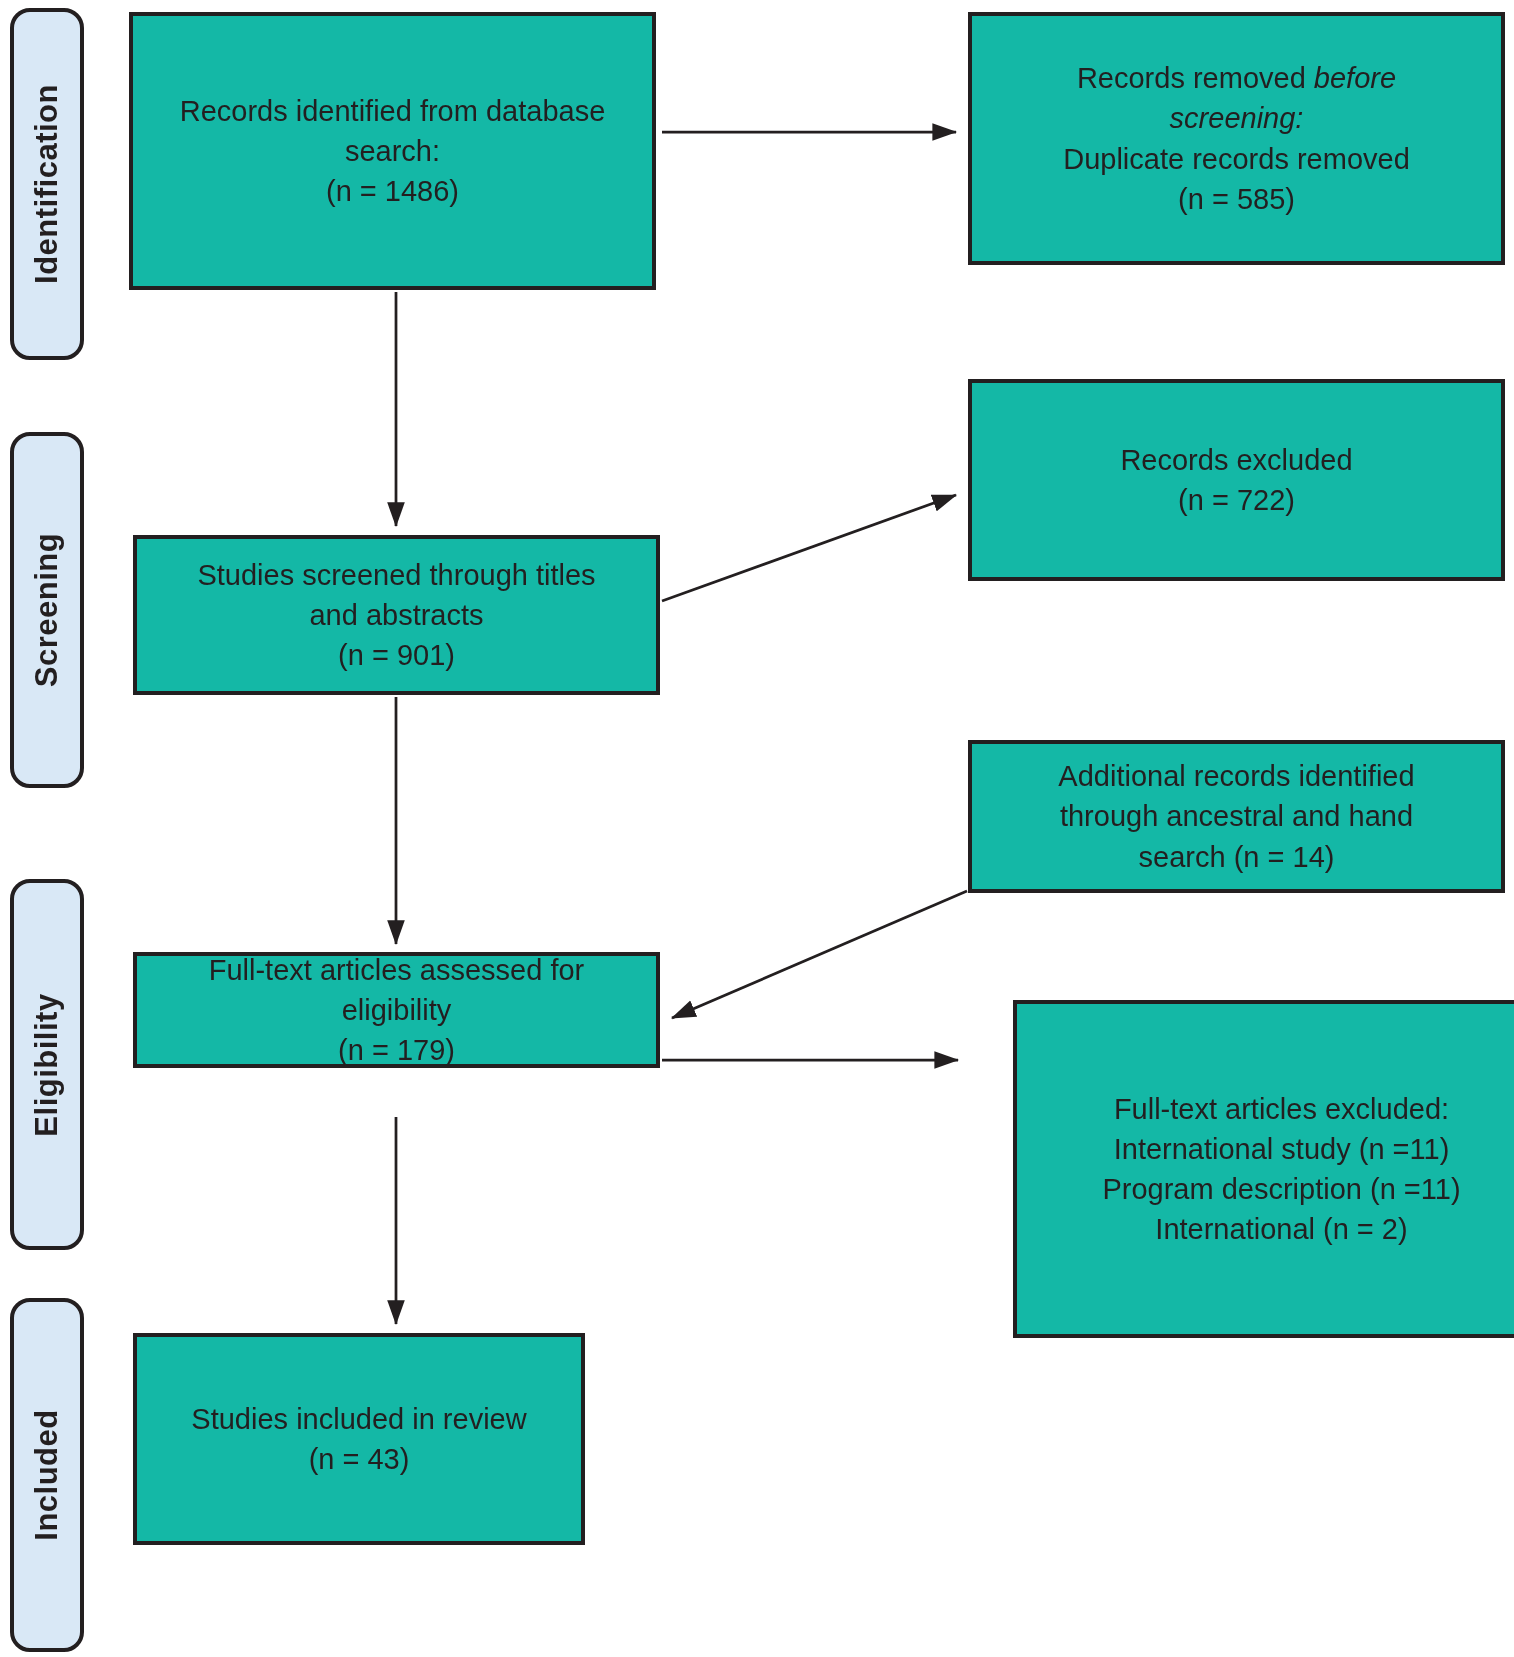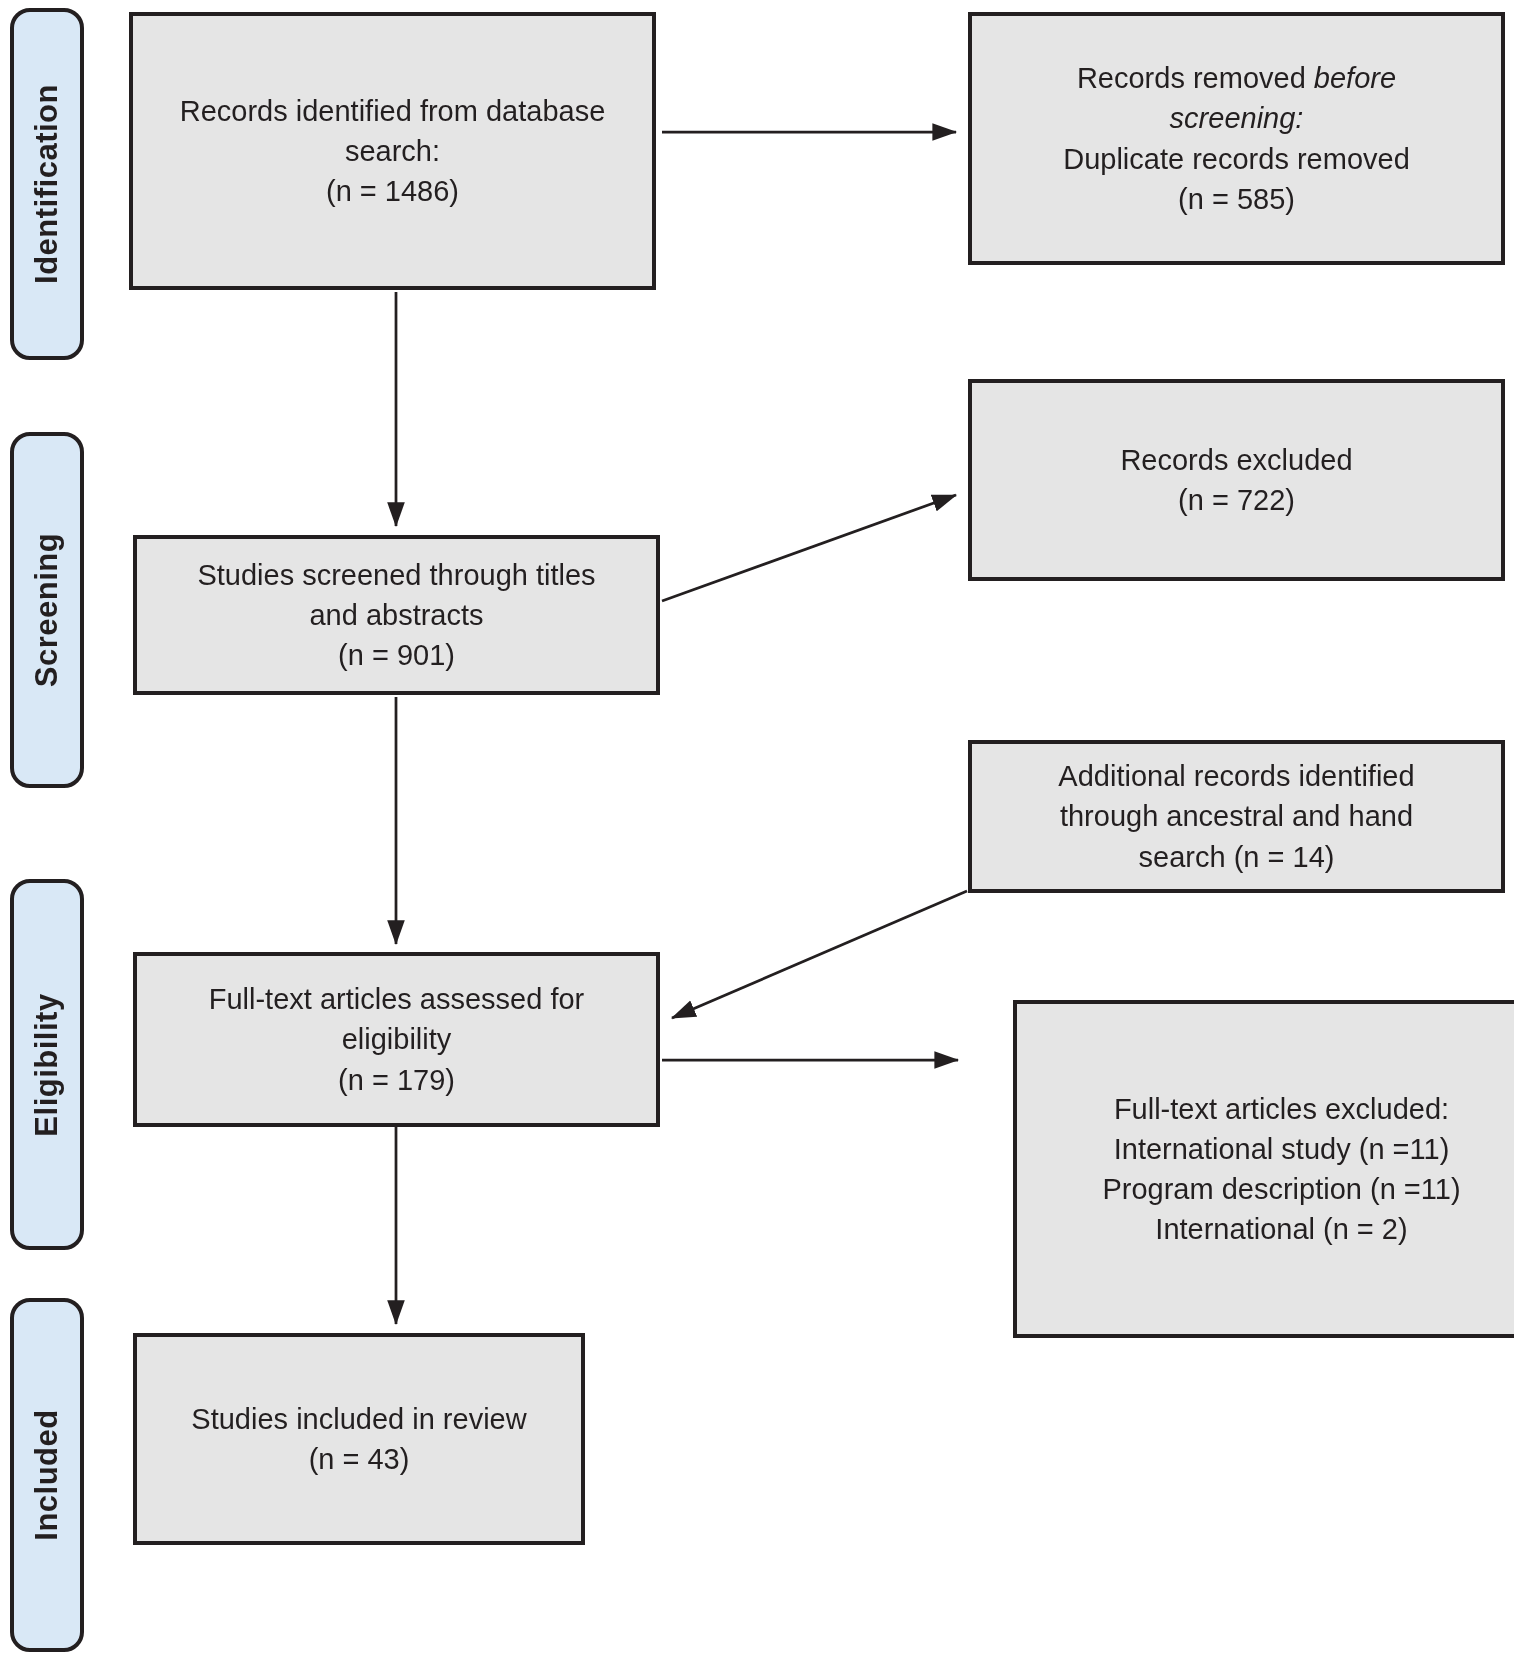--- a/index.html
+++ b/index.html
@@ -23,21 +23,21 @@
   .stage-label{
     transform:rotate(-90deg);
     white-space:nowrap;
     font-weight:bold;
     font-size:31px;
     letter-spacing:0.5px;
     color:#231f20;
   }
   .box{
     position:absolute;
-    background:#e5e5e5;
+    background:#14b8a6;
     border:4px solid #231f20;
     box-sizing:border-box;
     display:flex;align-items:center;justify-content:center;
     text-align:center;
     font-size:29px;
     line-height:1.38;
     color:#231f20;
   }
   .box .inner{width:100%;padding:0 14px;}
 </style>
@@ -83,21 +83,21 @@
   </div>
 
   <div class="box" style="left:133px;top:535px;width:527px;height:160px">
     <div class="inner">
       <div>Studies screened through titles</div>
       <div>and abstracts</div>
       <div>(n = 901)</div>
     </div>
   </div>
 
-  <div class="box" style="left:133px;top:952px;width:527px;height:175px">
+  <div class="box" style="left:133px;top:952px;width:527px;height:116px">
     <div class="inner">
       <div>Full-text articles assessed for</div>
       <div>eligibility</div>
       <div>(n = 179)</div>
     </div>
   </div>
 
   <div class="box" style="left:133px;top:1333px;width:452px;height:212px">
     <div class="inner">
       <div>Studies included in review</div>

